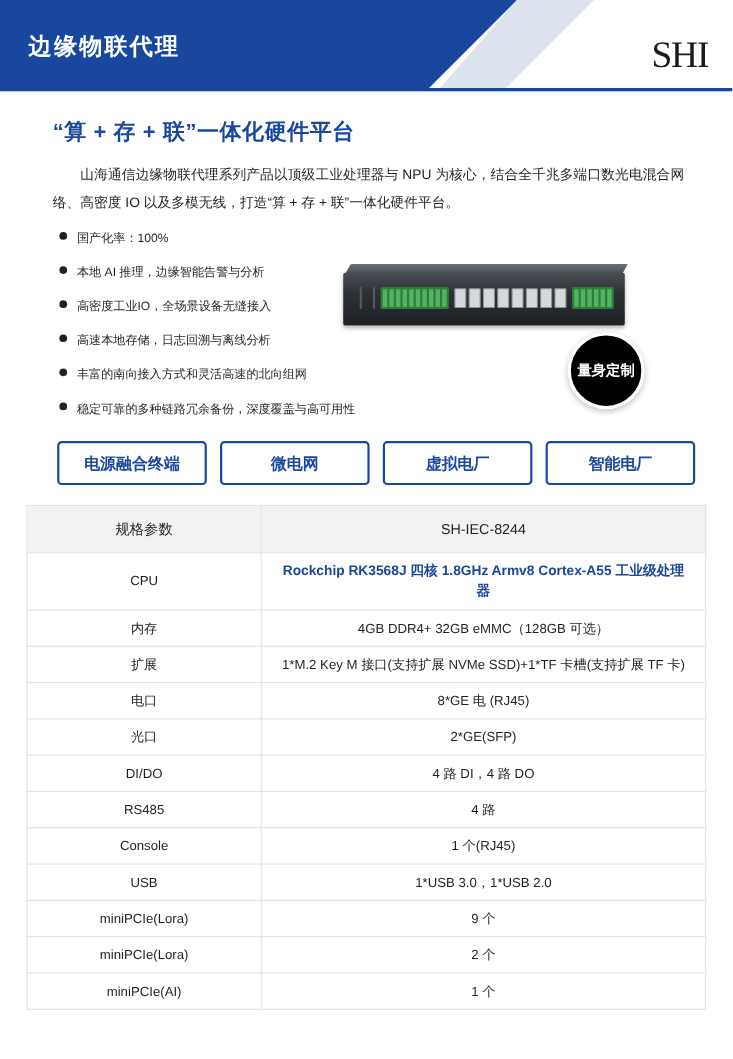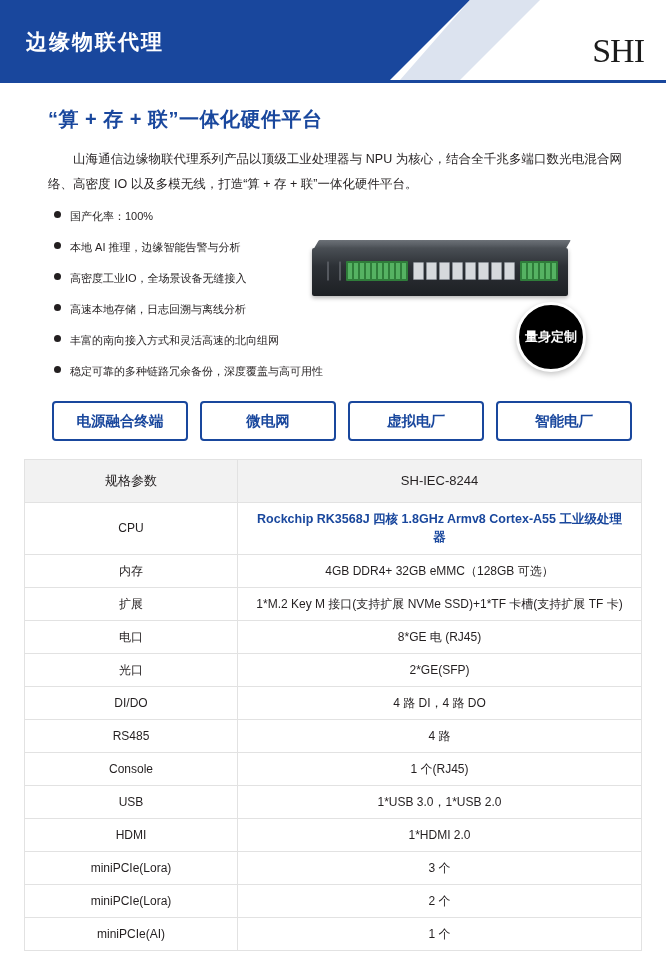--- a/index.html
+++ b/index.html
@@ -412,26 +412,22 @@
     </tr>
     <tr>
       <td class="col-name">Console</td>
       <td>1 个(RJ45)</td>
     </tr>
     <tr>
       <td class="col-name">USB</td>
       <td>1*USB 3.0，1*USB 2.0</td>
     </tr>
     <tr>
-      <td class="col-name">HDMI</td>
-      <td>1*HDMI 2.0</td>
-    </tr>
-    <tr>
       <td class="col-name">miniPCIe(Lora)</td>
-      <td>3 个</td>
+      <td>9 个</td>
     </tr>
     <tr>
       <td class="col-name">miniPCIe(Lora)</td>
       <td>2 个</td>
     </tr>
     <tr>
       <td class="col-name">miniPCIe(AI)</td>
       <td>1 个</td>
     </tr>
 

